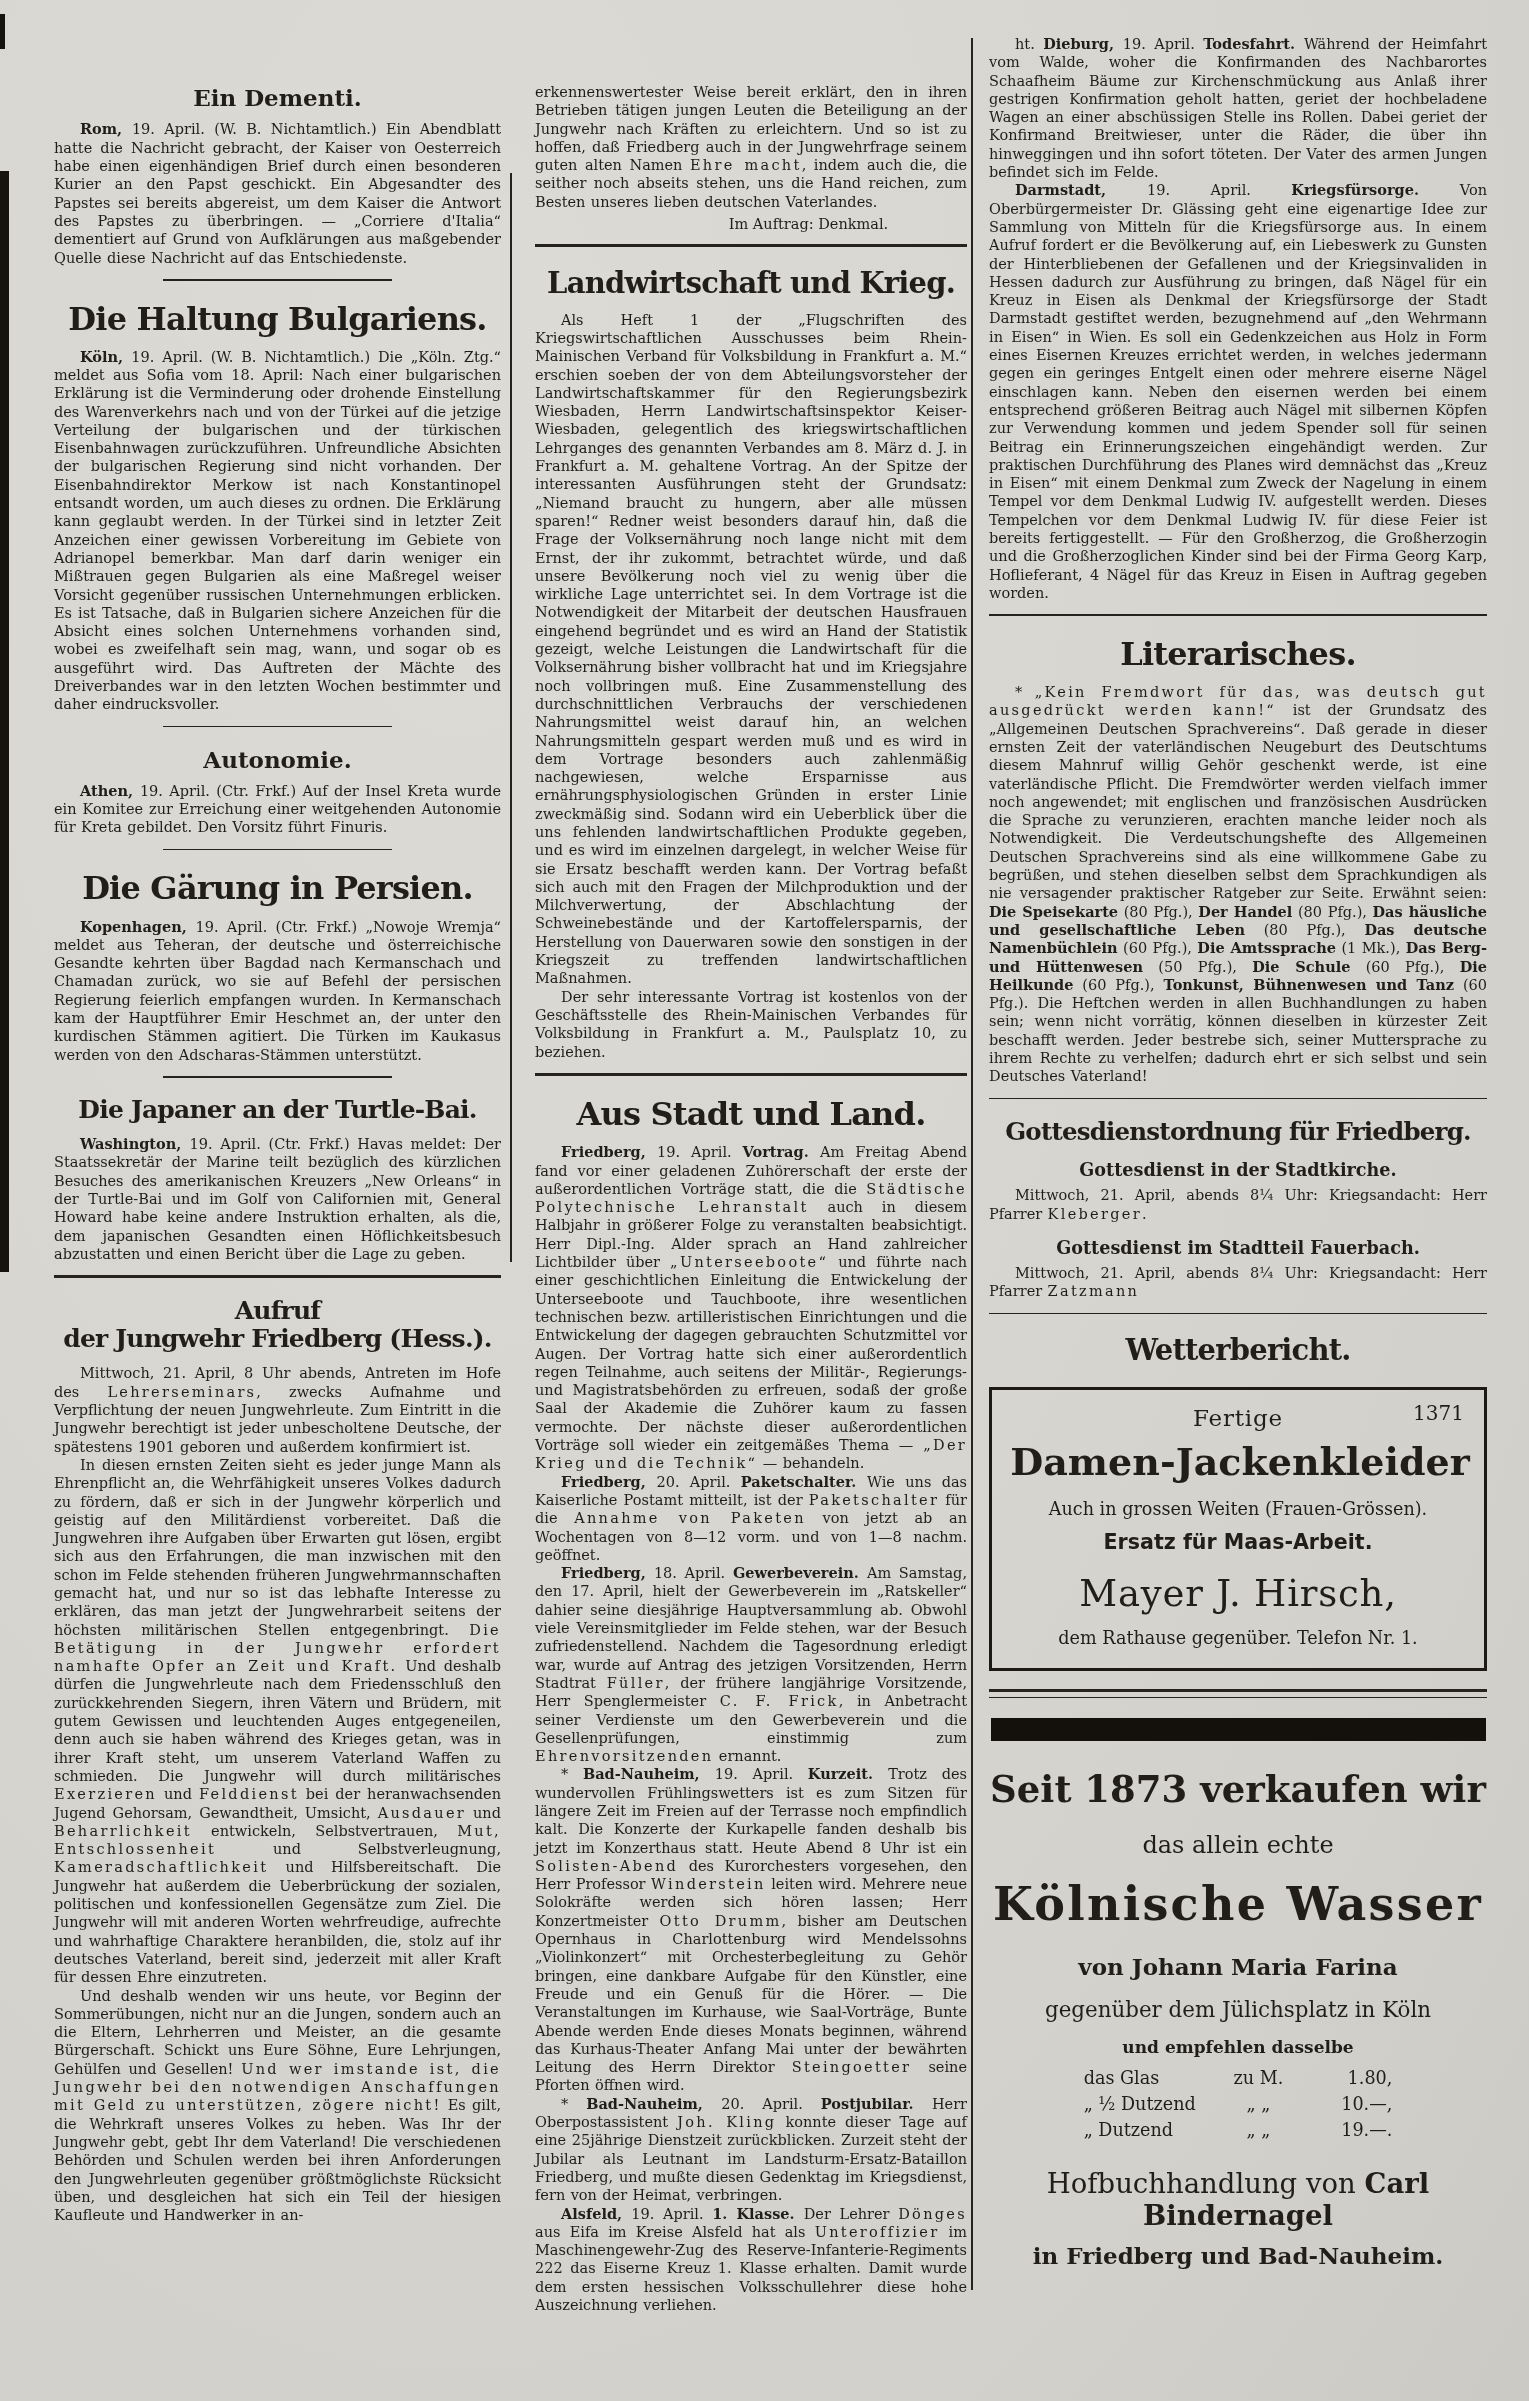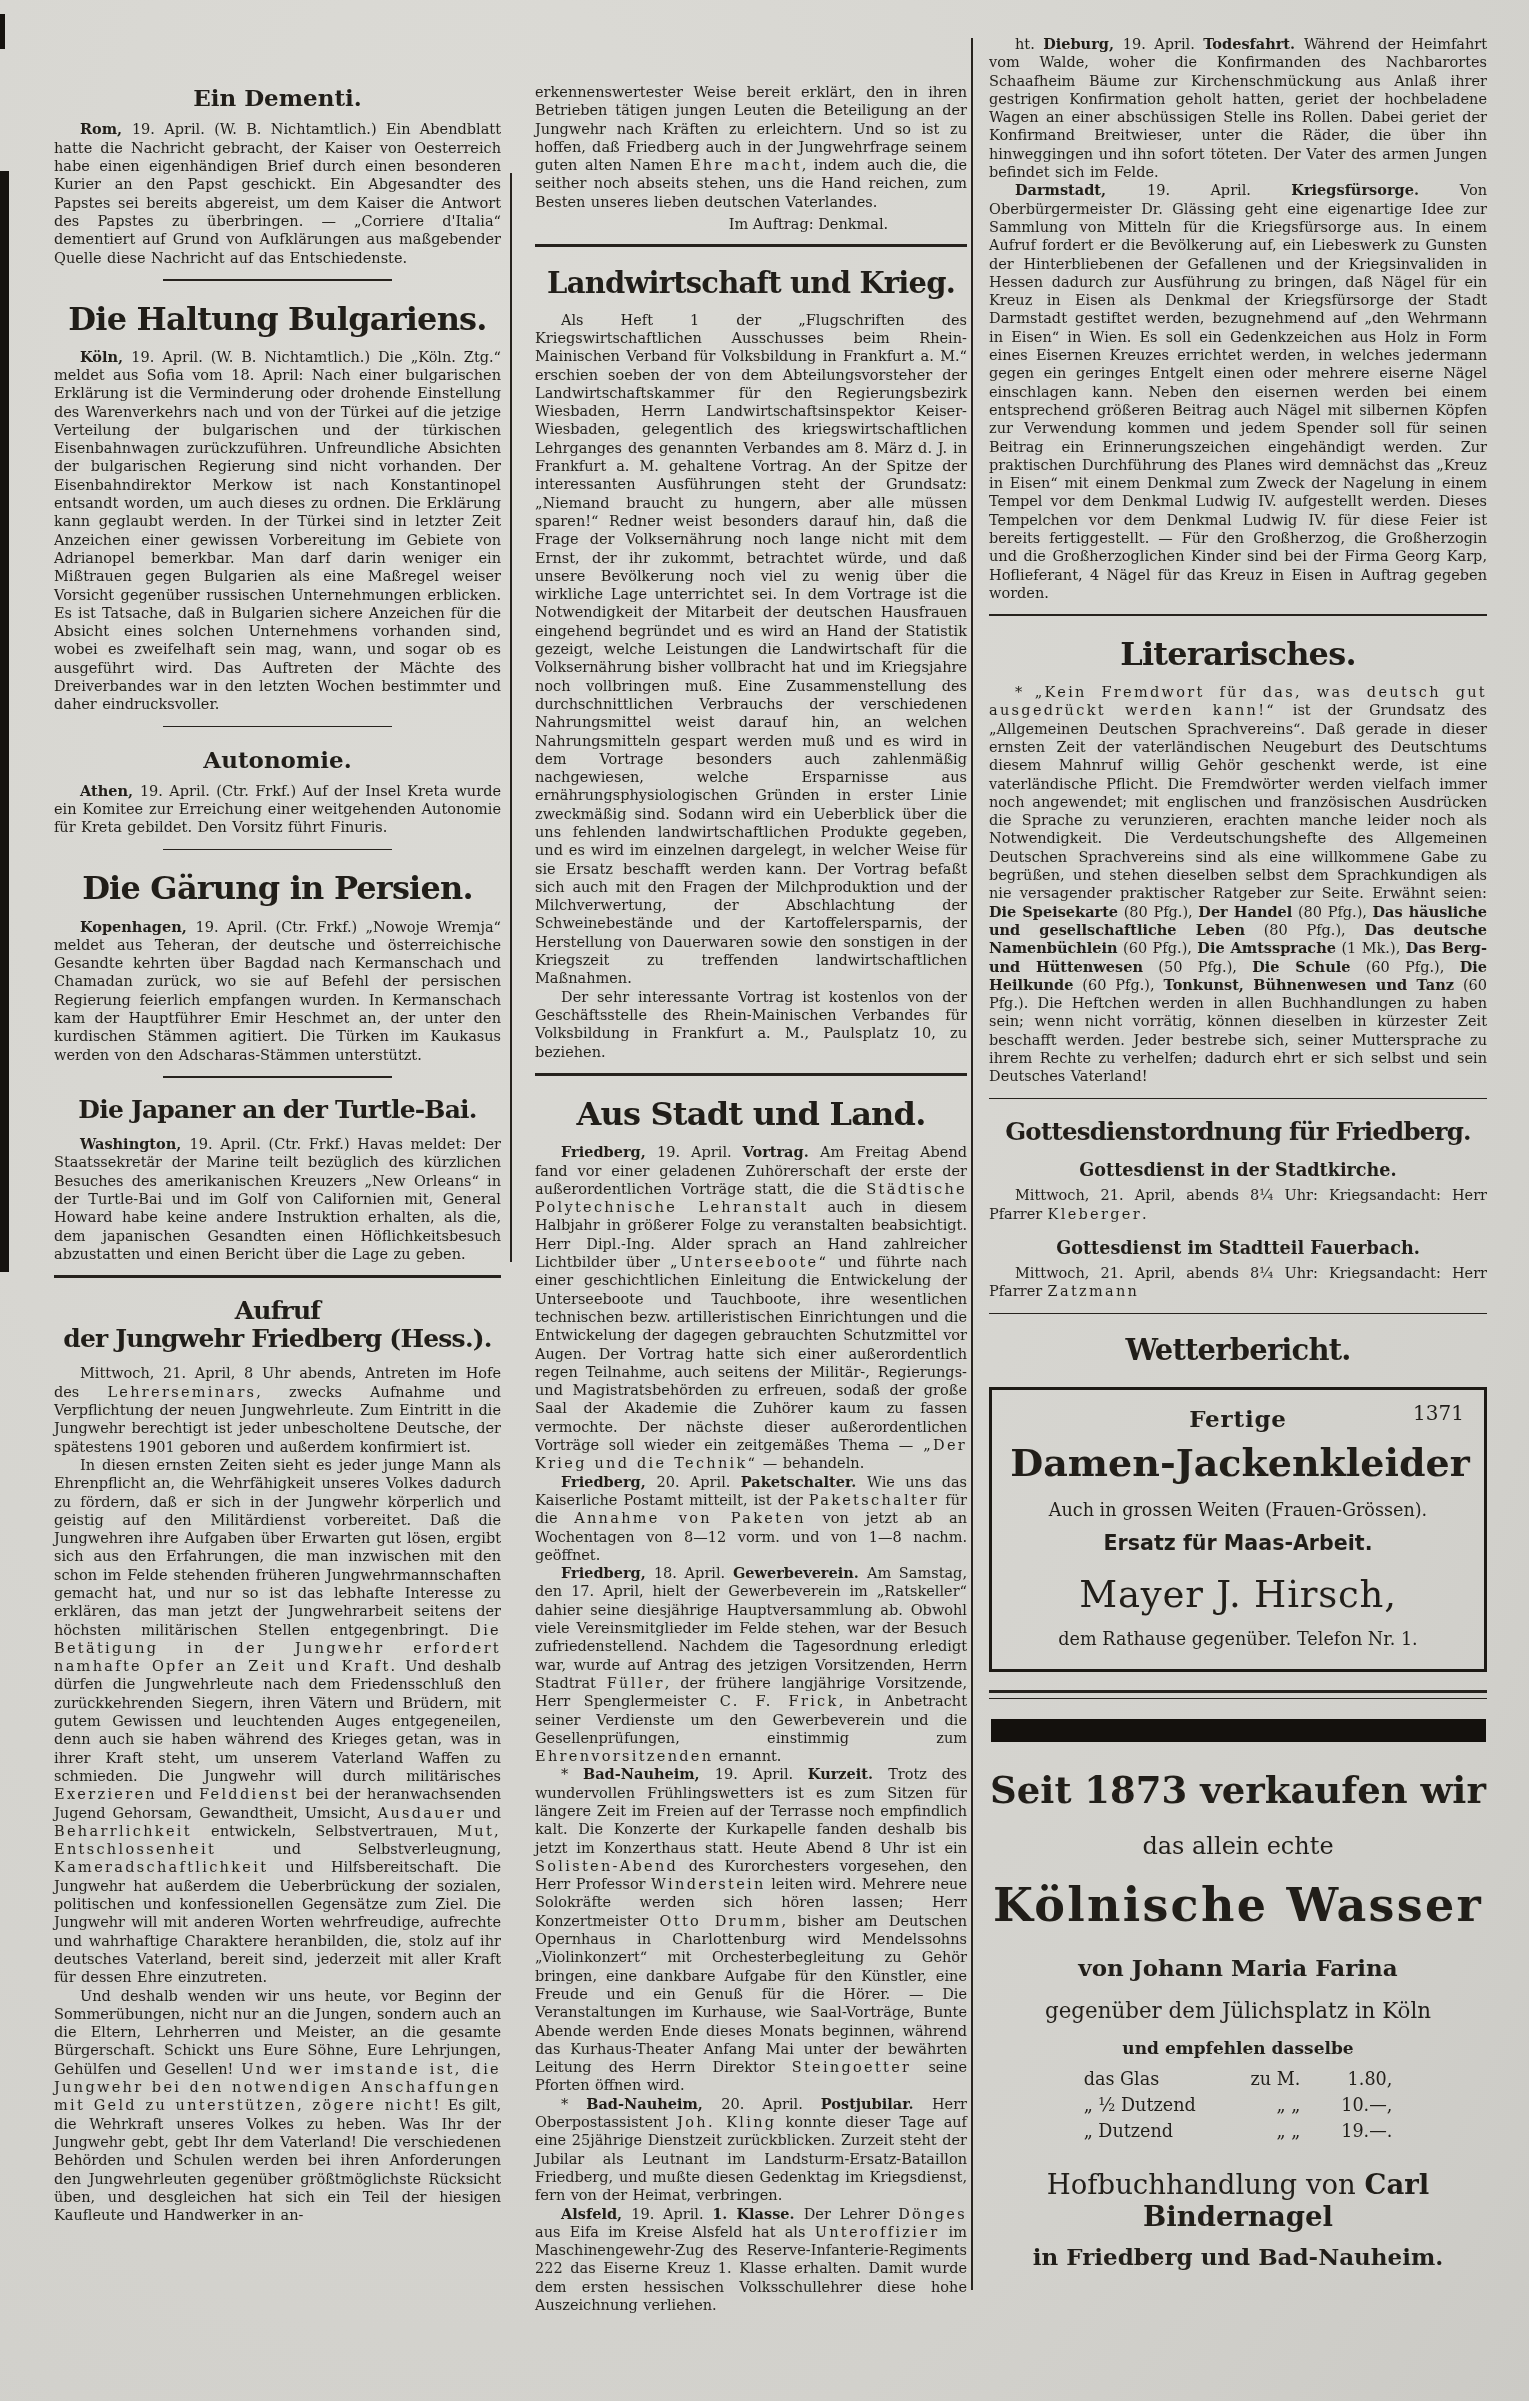--- a/index.html
+++ b/index.html
@@ -26,39 +26,39 @@
   .rule.short .bar{width:229px;height:1.5px}
   .rule.full .bar{width:100%;height:1.5px}
   .rule.thick .bar{width:100%;height:3.1px}
   .rule.double{margin:18.3px 0 0}
   .rule.double .bar{width:100%}
   .rule.double .bar:first-child{height:3.1px}
   .rule.double .bar:last-child{height:1.5px}
 
   .ad1{border:3.8px solid #1d1a15;margin-top:20px;padding:15.3px 18.3px 20px;position:relative;text-align:center}
   .ad1 .num{position:absolute;top:10.7px;right:20px;font-size:20px}
-  .ad1 .kick{font-size:23px;font-weight:700;letter-spacing:0.8px}
+  .ad1 .kick{font-size:23px;font-weight:400;letter-spacing:0.8px}
   .ad1 .title{font-size:38px;font-weight:700;margin:7.6px 0 15.3px;white-space:nowrap}
   .ad1 .s1{font-size:17.6px;margin-bottom:10.7px}
   .ad1 .s2{font-size:20.6px;font-weight:700;font-family:"DejaVu Sans","Liberation Sans",sans-serif;margin-bottom:18.3px}
   .ad1 .nm{font-size:37px;font-weight:400;letter-spacing:0.8px;margin-bottom:12.2px;white-space:nowrap}
   .ad1 .adr{font-size:17.6px}
 
   .ad2{text-align:center}
   .ad2 .bar{height:23px;background:#14110d;margin:20px 1.5px 26px}
   .ad2 .t1{font-size:37px;font-weight:700;white-space:nowrap}
   .ad2 .t2{font-size:24px;font-weight:400;margin-top:20px}
   .ad2 .title{font-size:46px;font-weight:700;letter-spacing:2.3px;margin-top:18.3px;white-space:nowrap}
   .ad2 .by{font-size:23px;font-weight:700;margin-top:21.4px}
   .ad2 .place{font-size:21.4px;font-weight:400;margin-top:17px}
   .ad2 .rec{font-size:17px;font-weight:700;margin-top:15.3px}
   .ad2 .prices{width:62%;margin:10.7px auto 0;font-size:17.6px}
   .ad2 .prow{display:flex;margin-top:6.1px}
   .ad2 .prow .it{flex:1;text-align:left}
-  .ad2 .prow .un{width:84px;text-align:right}
+  .ad2 .prow .un{width:84px;text-align:center}
   .ad2 .prow .am{width:92px;text-align:right}
   .ad2 .imp1{font-size:27.5px;margin-top:27.5px}
   .ad2 .imp2{font-size:23px;font-weight:700;margin-top:10.7px}
 
   .vsep{position:absolute;width:2.3px;background:#26221d}
   .edge{position:absolute;background:#16130f}
 </style>
 </head>
 <body>
 

